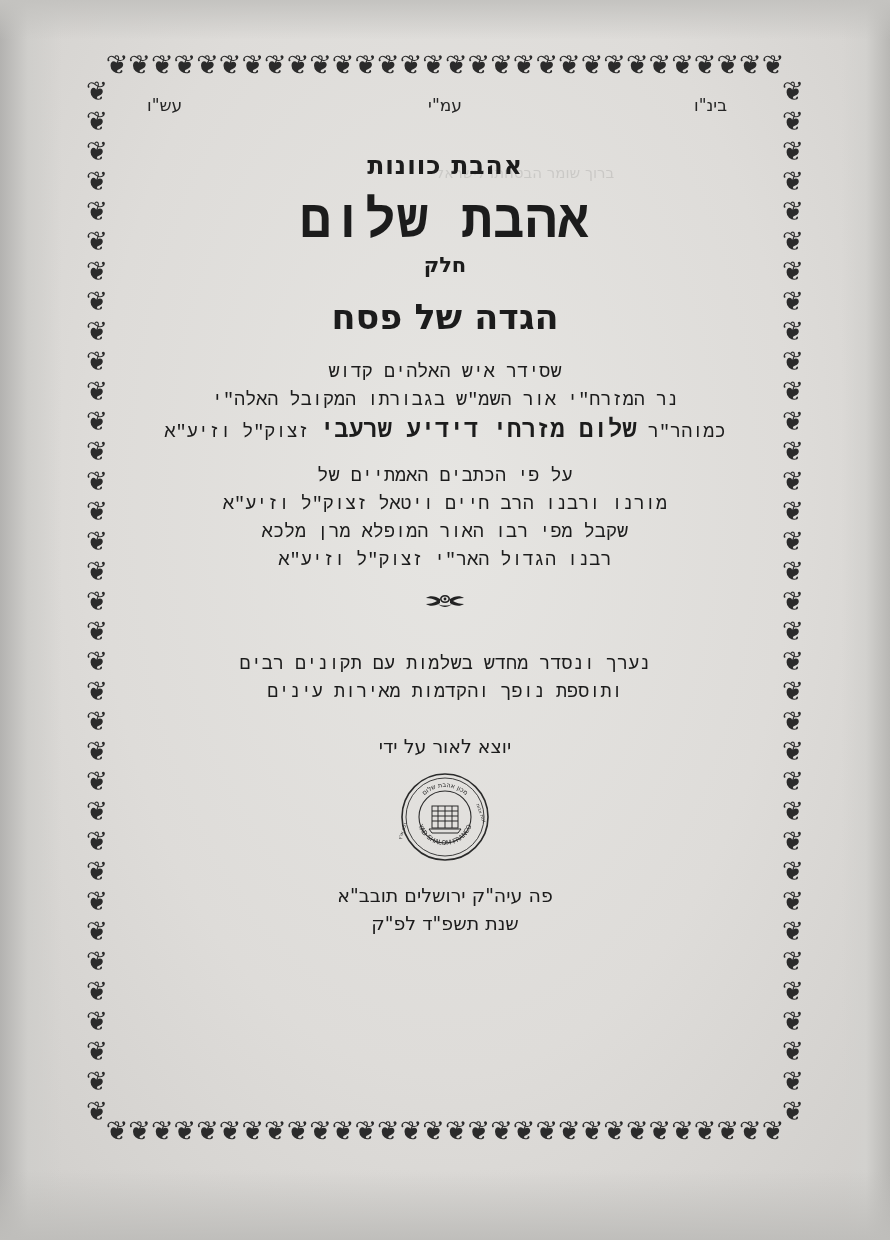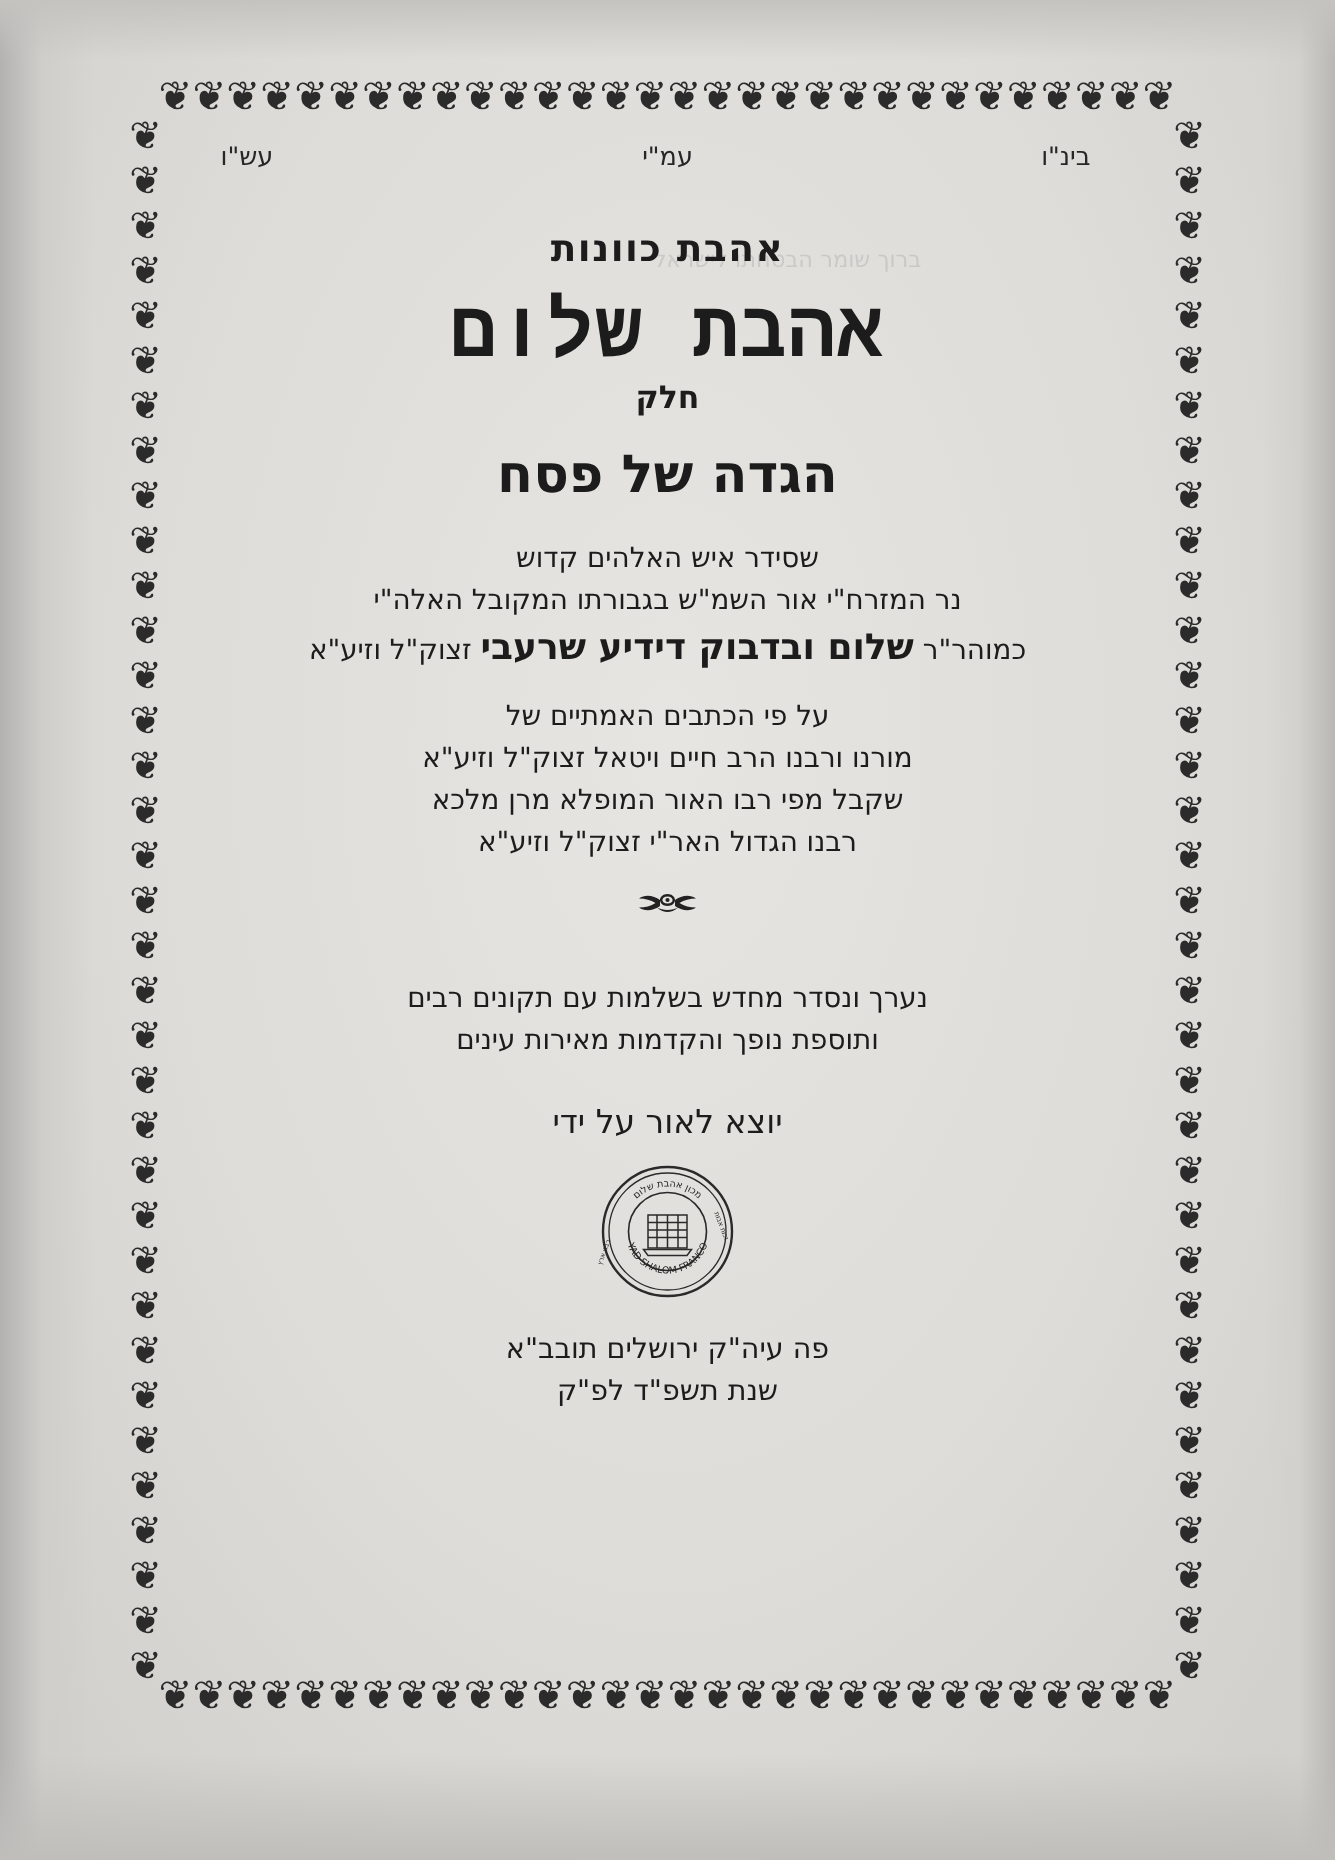--- a/index.html
+++ b/index.html
@@ -139,20 +139,21 @@
   .subtitle {
     margin-top: 20px;
     font-size: 35px;
     font-weight: 700;
   }
 
   .block {
     margin-top: 22px;
     font-size: 18.5px;
     line-height: 28px;
+    font-family: Liberation Mono, monospace;
   }
   .block .ln { display: block; }
   .name-line {
     display: block;
     font-size: 18.5px;
     line-height: 32px;
   }
   .name-line .big {
     font-size: 24px;
     font-weight: 700;
@@ -170,21 +171,21 @@
   .block2 { margin-top: 14px; }
   .block3 { margin-top: 36px; }
 
   .bold-name {
     font-weight: 700;
     font-size: 21px;
   }
 
   .publisher {
     margin-top: 28px;
-    font-size: 22px;
+    font-size: 19px;
   }
 
   
   .seal-wrap {
     margin-top: 14px;
     display: flex;
     justify-content: center;
   }
   .seal {
     position: relative;
@@ -318,21 +319,21 @@
 
     <div class="chelek">חלק</div>
 
     <div class="subtitle">הגדה של פסח</div>
 
     <div class="block">
       <span class="ln">שסידר איש האלהים קדוש</span>
       <span class="ln">נר המזרח"י אור השמ"ש בגבורתו המקובל האלה"י</span>
       <span class="name-line">
         <span>כמוהר"ר</span>
-        <span class="big">שלום ובדבוק דידיע שרעבי</span>
+        <span class="big">שלום מזרחי דידיע שרעבי</span>
         <span>זצוק"ל וזיע"א</span>
       </span>
     </div>
 
     <div class="block block2">
       <span class="ln">על פי הכתבים האמתיים של</span>
       <span class="ln">מורנו ורבנו הרב חיים ויטאל זצוק"ל וזיע"א</span>
       <span class="ln">שקבל מפי רבו האור המופלא מרן מלכא</span>
       <span class="ln">רבנו הגדול האר"י זצוק"ל וזיע"א</span>
     </div>

